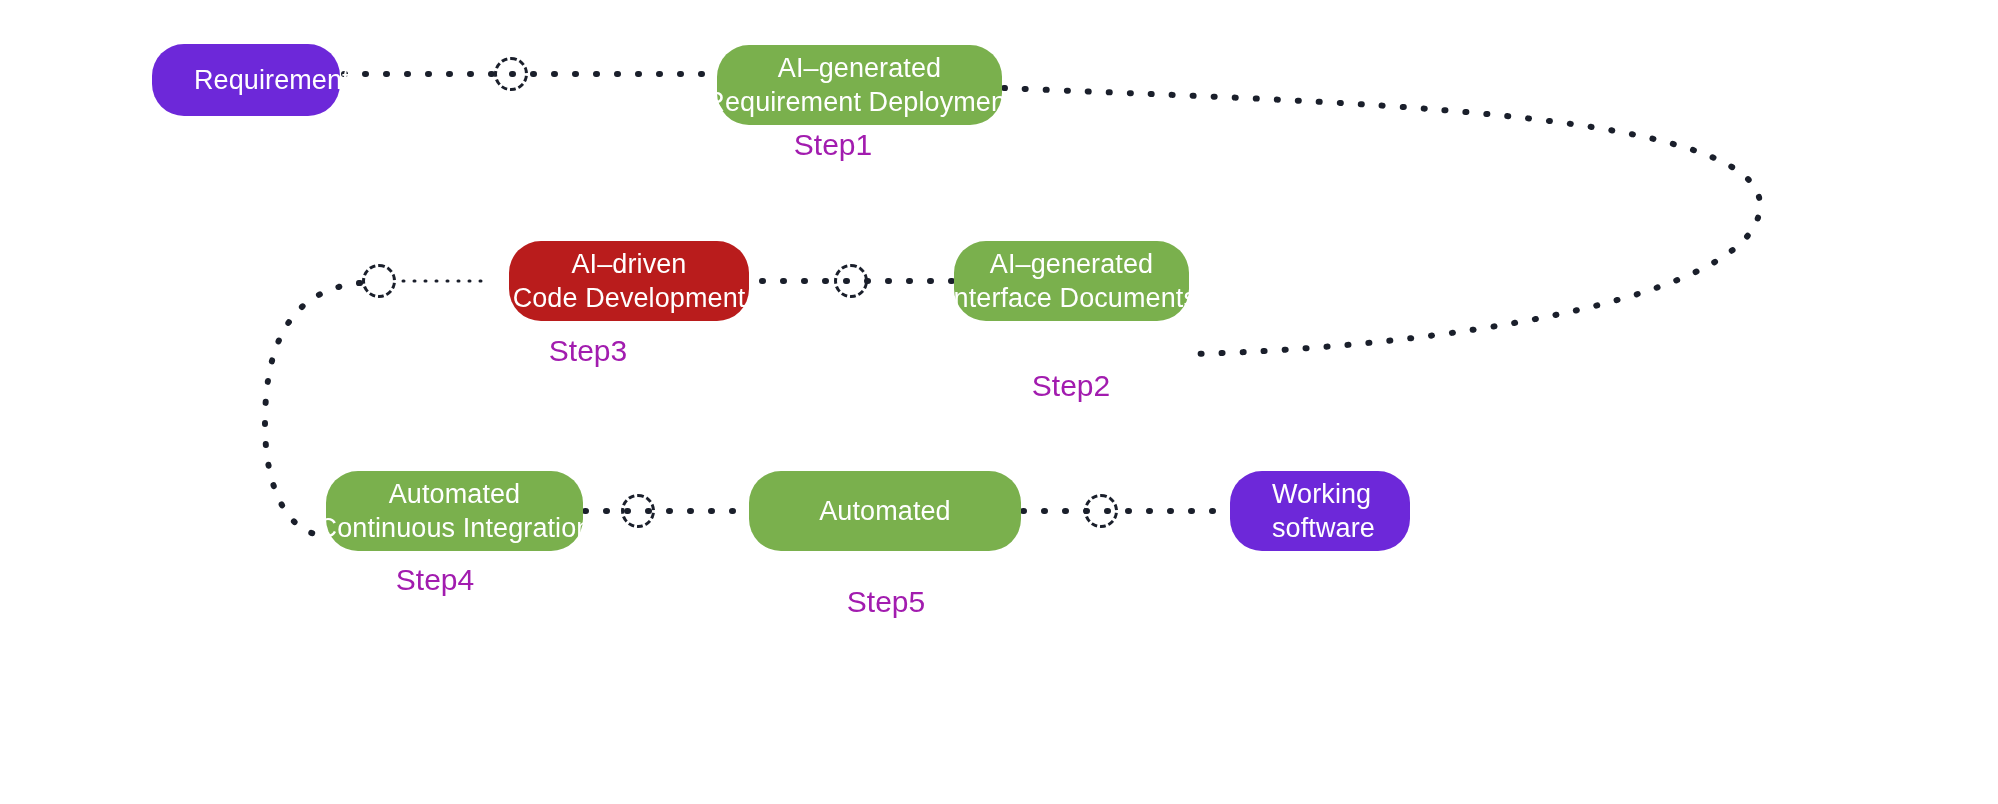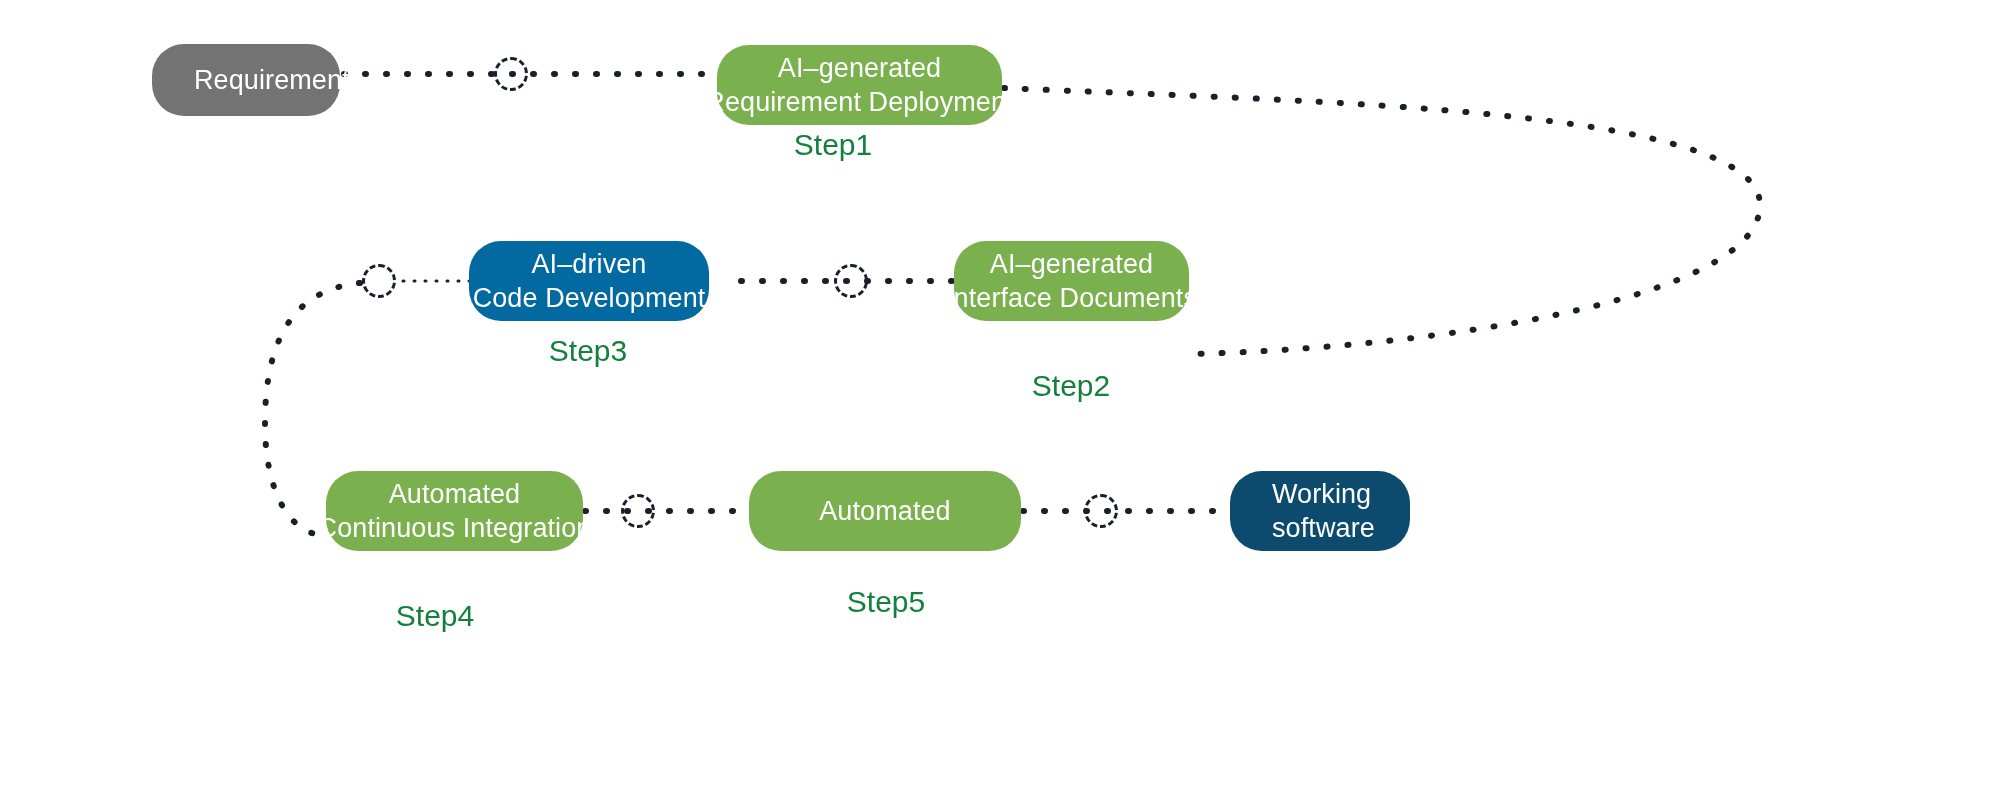--- a/index.html
+++ b/index.html
@@ -48,21 +48,21 @@
     padding-left: 42px;
   }
   .node-line {
     display: block;
     white-space: nowrap;
   }
   .step-label {
     position: absolute;
     font-size: 30px;
     line-height: 36px;
-    color: #15803d;
+    color: #a21caf;
     text-align: center;
     white-space: nowrap;
     z-index: 3;
   }
   .marker {
     position: absolute;
     width: 34px;
     height: 34px;
     border-radius: 50%;
     border: 3px dashed #1a1f2b;
@@ -90,57 +90,57 @@
 
       <path d="M 360 283 C 300 289, 266 330, 265 420
                C 264 505, 300 540, 328 534" stroke-dasharray="1 20"></path>
 
       <path d="M 585 511 L 747 511" stroke-dasharray="1 20"></path>
 
       <path d="M 1023 511 L 1229 511" stroke-dasharray="1 20"></path>
     </g>
   </svg>
 
-  <div class="node left-align" style="left:152px; top:44px; width:188px; height:72px; background:#737373;">
+  <div class="node left-align" style="left:152px; top:44px; width:188px; height:72px; background:#6d28d9;">
     <span class="node-line">Requirements</span>
   </div>
 
   <div class="node" style="left:717px; top:45px; width:285px; height:80px; background:#7AB04D;">
     <span class="node-line">AI–generated</span>
     <span class="node-line">Requirement Deployment</span>
   </div>
 
   <div class="node" style="left:954px; top:241px; width:235px; height:80px; background:#7AB04D;">
     <span class="node-line">AI–generated</span>
     <span class="node-line">Interface Documents</span>
   </div>
 
-  <div class="node" style="left:469px; top:241px; width:240px; height:80px; background:#0369a1;align-items:center;">
+  <div class="node" style="left:509px; top:241px; width:240px; height:80px; background:#b91c1c;align-items:center;">
     <span class="node-line">AI–driven</span>
     <span class="node-line">Code Development</span>
   </div>
 
   <div class="node" style="left:326px; top:471px; width:257px; height:80px; background:#7AB04D;">
     <span class="node-line">Automated</span>
     <span class="node-line">Continuous Integration</span>
   </div>
 
   <div class="node" style="left:749px; top:471px; width:272px; height:80px; background:#7AB04D;">
     <span class="node-line">Automated</span>
   </div>
 
-  <div class="node left-align" style="left:1230px; top:471px; width:180px; height:80px; background:#0c4a6e;">
+  <div class="node left-align" style="left:1230px; top:471px; width:180px; height:80px; background:#6d28d9;">
     <span class="node-line">Working</span>
     <span class="node-line">software</span>
   </div>
 
   <div class="step-label" style="left:773px; top:127px; width:120px;">Step1</div>
   <div class="step-label" style="left:1011px; top:333px; width:120px;margin-top:35px;">Step2</div>
   <div class="step-label" style="left:528px; top:333px; width:120px;">Step3</div>
-  <div class="step-label" style="left:375px; top:562px; width:120px;margin-top:36px;">Step4</div>
+  <div class="step-label" style="left:375px; top:562px; width:120px;">Step4</div>
   <div class="step-label" style="left:826px; top:584px; width:120px;">Step5</div>
 
   <div class="marker" style="left:494px; top:57px;"></div>
   <div class="marker" style="left:362px; top:264px;"></div>
   <div class="marker" style="left:834px; top:264px;"></div>
   <div class="marker" style="left:621px; top:494px;"></div>
   <div class="marker" style="left:1084px; top:494px;"></div>
 
 </div>
 

